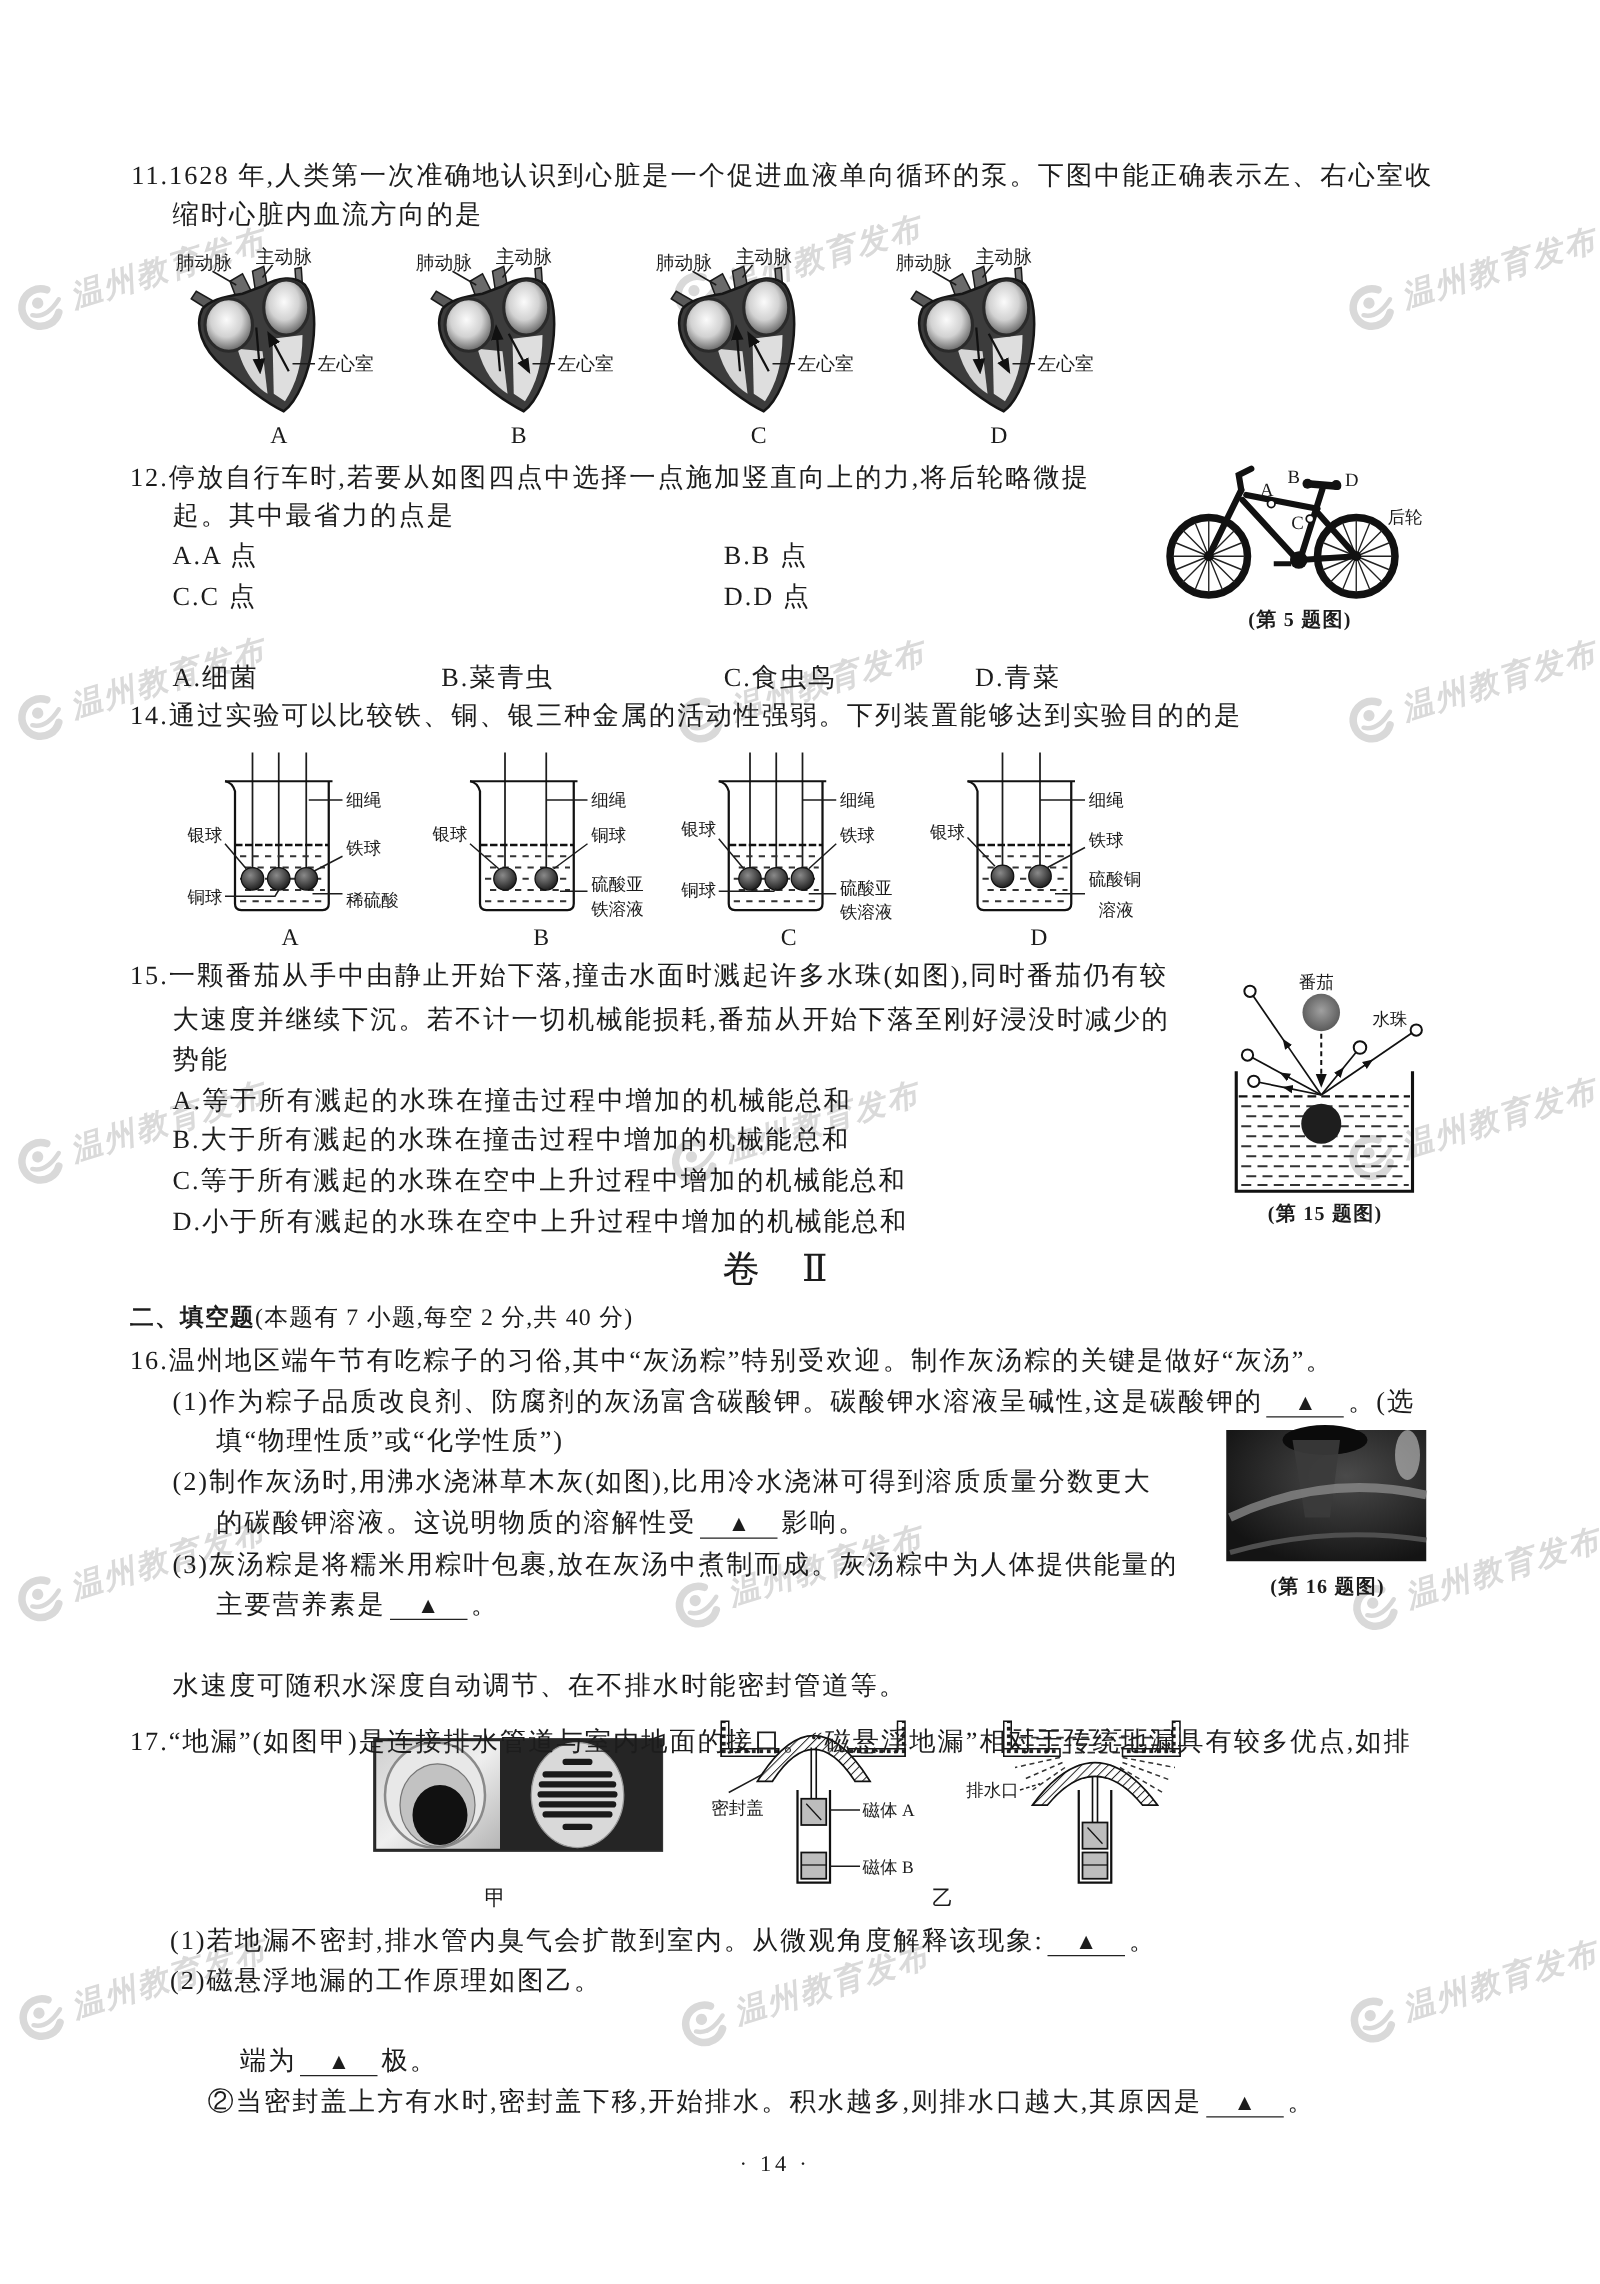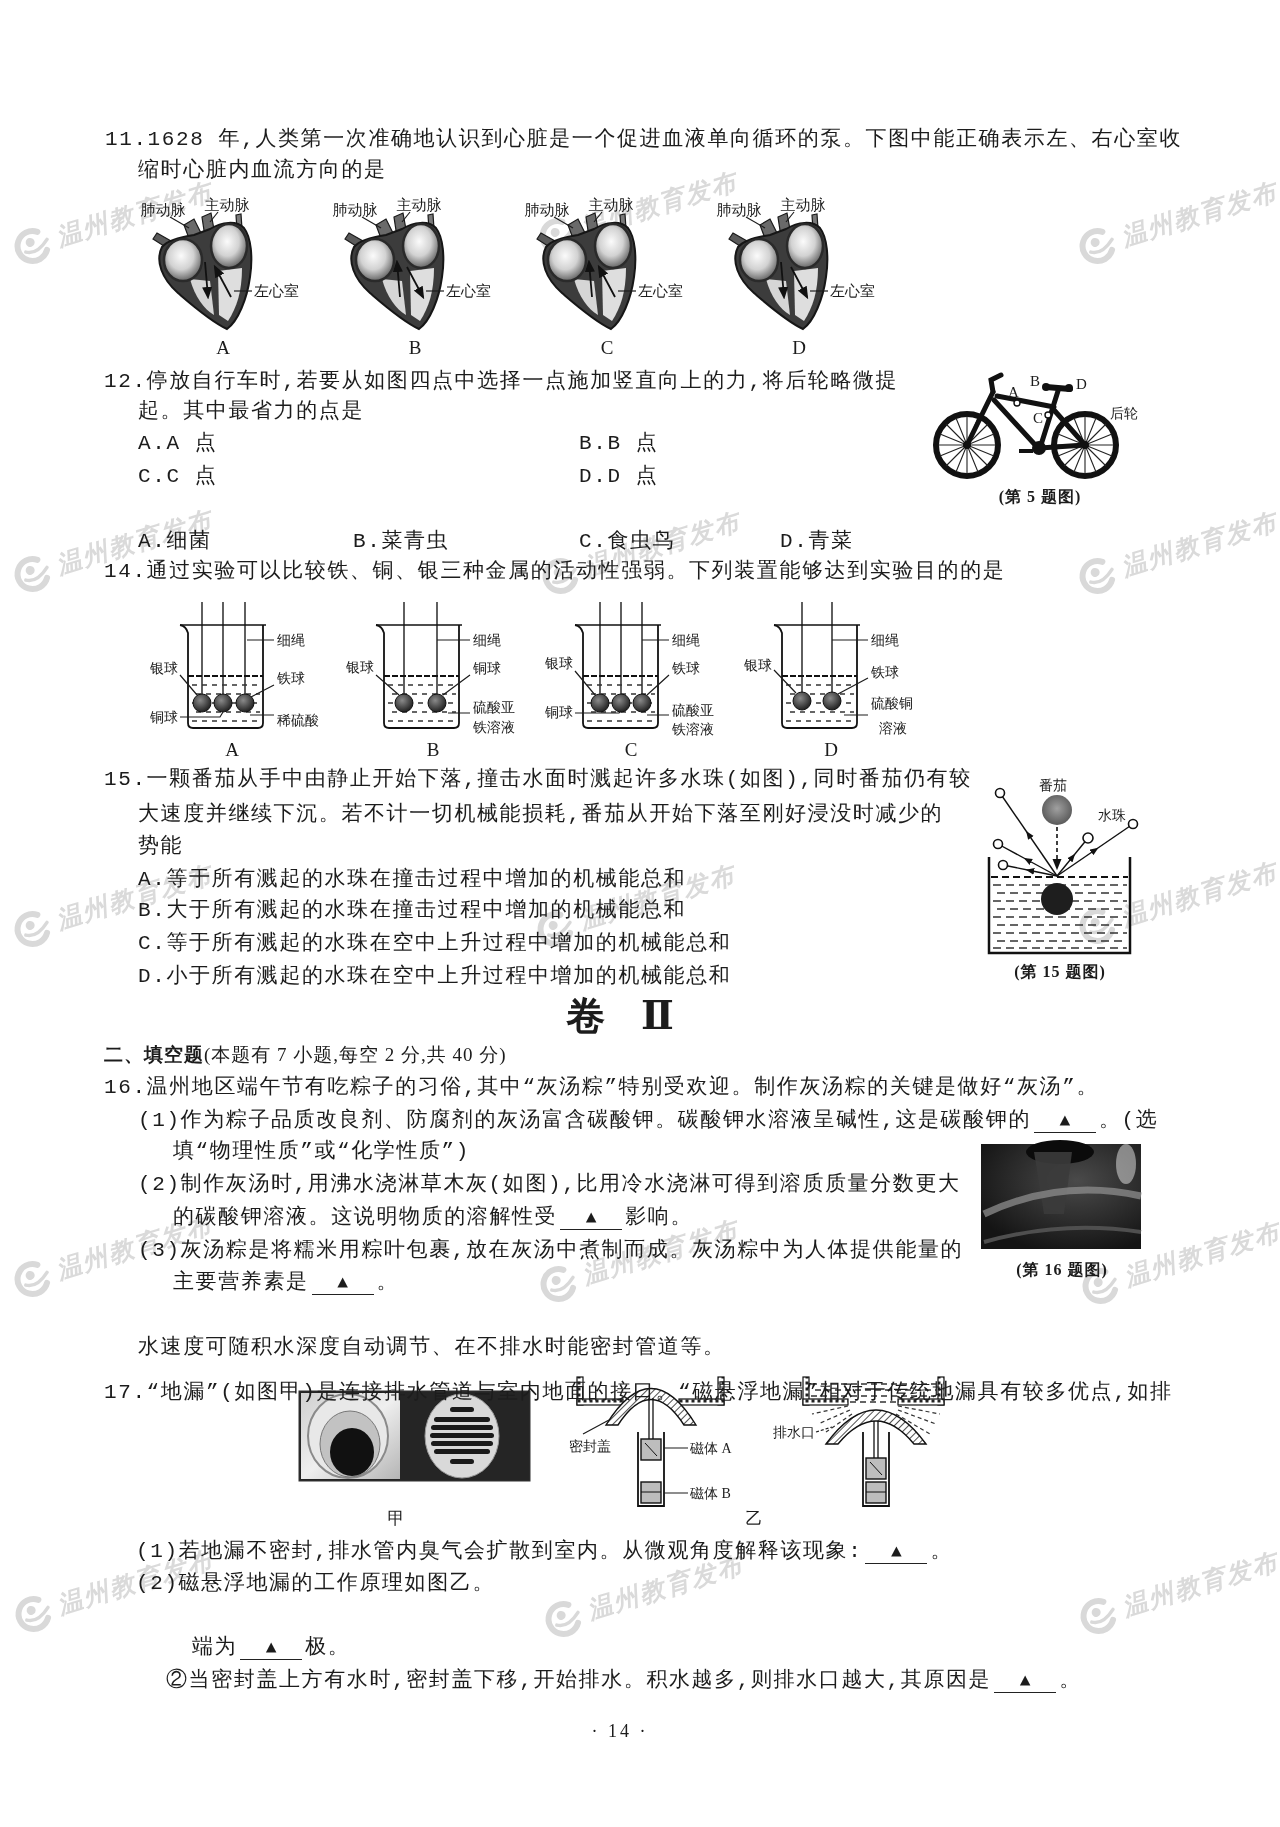--- a/index.html
+++ b/index.html
@@ -1,25 +1,25 @@
 <!DOCTYPE html>
 <html><head>
 <meta charset="utf-8">
 <style>
   html,body{margin:0;padding:0;background:#ffffff;}
   #page{position:relative;width:1280px;height:1827px;background:#ffffff;overflow:hidden;
         font-family:"Liberation Serif","DejaVu Serif",serif;color:#1c1c1c;}
-  .ln{position:absolute;font-size:21px;line-height:26px;letter-spacing:1.6px;white-space:nowrap;z-index:3;font-family:Liberation Mono, monospace;}
+  .ln{position:absolute;font-size:21px;line-height:26px;letter-spacing:1.6px;white-space:nowrap;z-index:3;}
   .blank{display:inline-block;width:62px;border-bottom:1.6px solid #222;text-align:center;
          line-height:22px;margin:0 3px;font-size:18px;letter-spacing:0;vertical-align:baseline;}
   .cap{position:absolute;font-size:16px;font-weight:bold;letter-spacing:1px;white-space:nowrap;
        line-height:20px;transform:translateX(-50%);z-index:3;}
   .figlbl{position:absolute;font-size:17px;line-height:20px;transform:translateX(-50%);z-index:3;}
-  .title2{position:absolute;left:620px;top:998px;transform:translateX(-50%);font-size:39px;line-height:36px;
-          font-weight:bold;word-spacing:26px;white-space:nowrap;z-index:3;}
+  .title2{position:absolute;left:620px;top:998px;transform:translateX(-50%);font-size:30px;line-height:36px;
+          font-weight:normal;word-spacing:26px;white-space:nowrap;z-index:3;}
   .sec{position:absolute;font-size:19px;line-height:26px;letter-spacing:1px;white-space:nowrap;z-index:3;}
   .sec b{font-weight:bold;text-align:right;}
   .pnum{position:absolute;left:620px;top:1718px;transform:translateX(-50%);font-size:18px;line-height:26px;
         letter-spacing:3px;white-space:nowrap;z-index:3;}
   .wm{position:absolute;width:250px;height:40px;display:flex;align-items:center;transform-origin:20px 20px;
       transform:rotate(-17deg);z-index:1;color:#dadada;}
   .wm svg{width:40px;height:40px;flex:none;}
   .wm span{font-family:"DejaVu Sans",sans-serif;font-size:25px;font-weight:bold;font-style:italic;
            letter-spacing:2px;margin-left:6px;white-space:nowrap;}
   #figs{position:absolute;left:0;top:0;z-index:2;}

